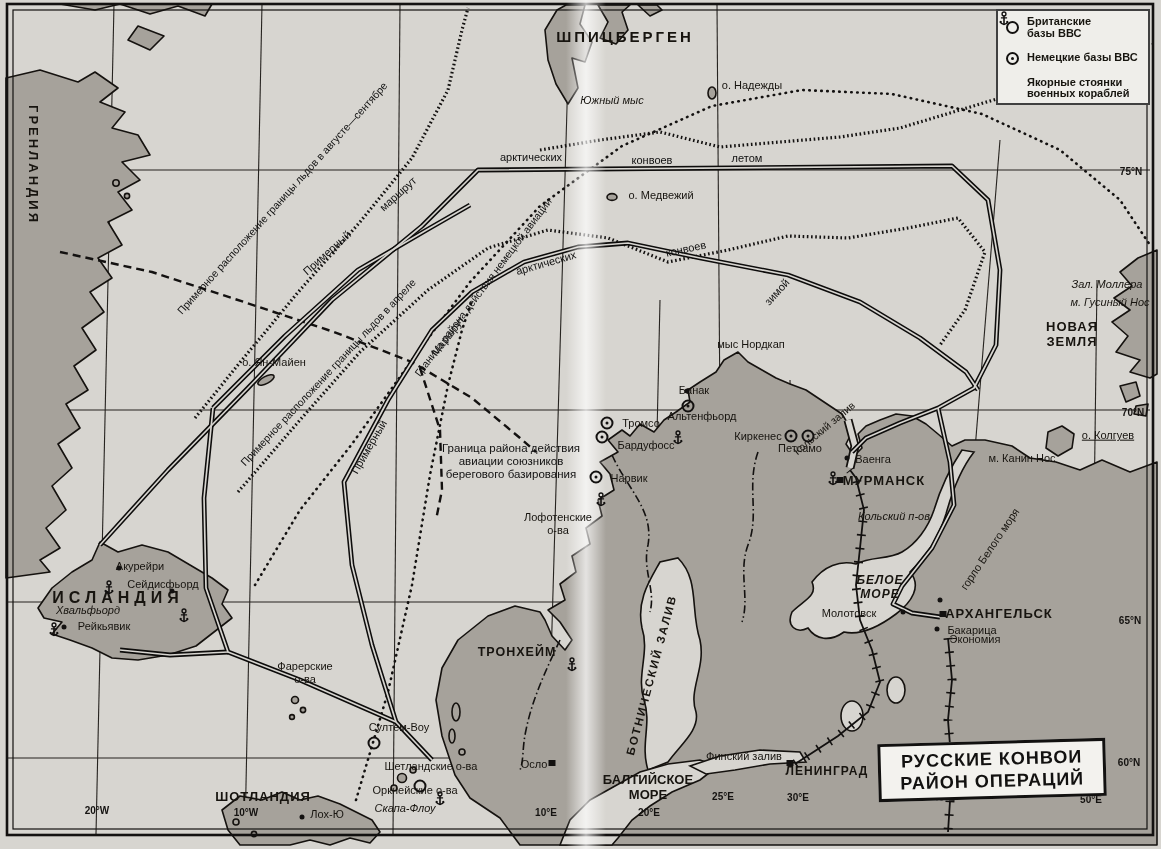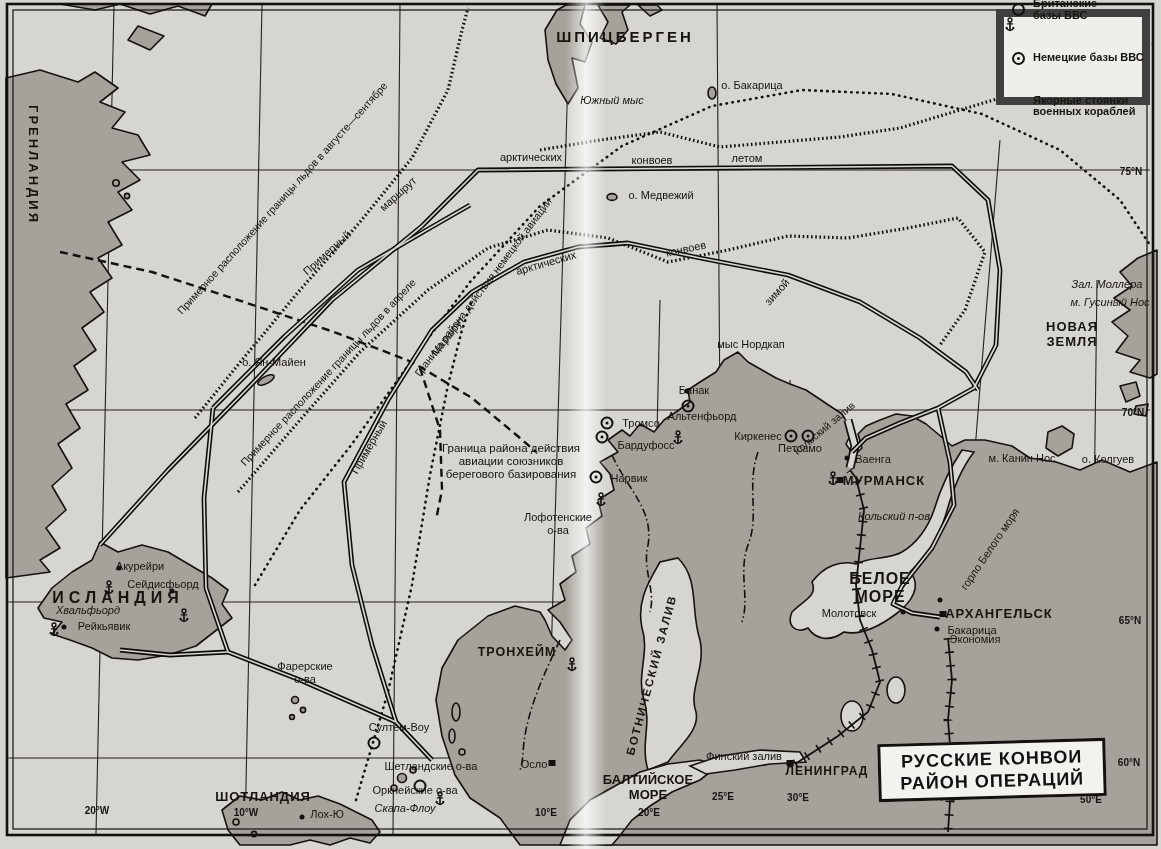--- a/index.html
+++ b/index.html
@@ -19,22 +19,22 @@
   
   .mk{position:absolute;transform:translate(-50%,-50%);pointer-events:none;}
   .mk-dot{width:5px;height:5px;border-radius:50%;background:#131110;}
   .mk-square{width:7px;height:6px;background:#131110;}
   .mk-brit{width:9px;height:9px;border-radius:50%;border:2px solid #131110;background:transparent;}
   .mk-ger{width:9px;height:9px;border-radius:50%;border:2px solid #131110;background:transparent;
           display:flex;align-items:center;justify-content:center;}
   .mk-ger::after{content:"";width:3px;height:3px;border-radius:50%;background:#131110;}
   
   #legend{position:absolute;left:996px;top:9px;width:154px;height:96px;
-          background:#efeeea;border:8px solid #404040;box-sizing:border-box;
-          padding:5px 4px 3px 6px;display:flex;flex-direction:column;justify-content:center;gap:30px;}
+          background:#efeeea;border:2px solid #404040;box-sizing:border-box;
+          padding:5px 4px 3px 6px;display:flex;flex-direction:column;justify-content:space-between;}
   .leg-item{display:flex;align-items:center;gap:7px;}
   .leg-sym{width:16px;flex:0 0 16px;display:flex;justify-content:center;}
   .leg-txt{font-size:11px;font-weight:bold;color:#17150f;line-height:1.05;}
   
   #titlebox{position:absolute;left:878px;top:741px;width:228px;height:58px;
             background:#f3f2ee;border:3px solid #121110;box-sizing:border-box;
             transform:rotate(-1.6deg);display:flex;flex-direction:column;
             align-items:center;justify-content:center;}
   #titlebox div{font-size:18px;font-weight:bold;letter-spacing:1px;color:#121110;line-height:1.25;}
 </style>
@@ -183,21 +183,21 @@
   <rect id="foldband" x="566" y="0" width="40" height="849" fill="url(#foldG)"></rect>
 
 </svg>
 
 <div id="labels">
       <div class="lbl region" style="left: 33px; top: 165px; --r: 90deg; font-size: 13px; letter-spacing: 3px;">ГРЕНЛАНДИЯ</div>
       <div class="lbl region" style="left: 625px; top: 37px; font-size: 15px; letter-spacing: 3px;">ШПИЦБЕРГЕН</div>
       <div class="lbl region" style="left: 118px; top: 598px; font-size: 16px; letter-spacing: 5px;">ИСЛАНДИЯ</div>
       <div class="lbl region" style="left: 1072px; top: 335px; font-size: 13px; letter-spacing: 1px;">НОВАЯ
 ЗЕМЛЯ</div>
-      <div class="lbl region" style="left: 880px; top: 588px; font-size: 16px; letter-spacing: 1px;">БЕЛОЕ
+      <div class="lbl region" style="left: 880px; top: 588px; font-size: 12px; letter-spacing: 1px; font-style: italic;">БЕЛОЕ
 МОРЕ</div>
       <div class="lbl region" style="left: 648px; top: 788px; font-size: 13px;">БАЛТИЙСКОЕ
 МОРЕ</div>
       <div class="lbl region" style="left: 263px; top: 797px; font-size: 13px; letter-spacing: 1px;">ШОТЛАНДИЯ</div>
       <div class="lbl region" style="left: 652px; top: 675px; --r: -75deg; font-size: 11.5px; letter-spacing: 2px;">БОТНИЧЕСКИЙ ЗАЛИВ</div>
       <div class="lbl city-major" style="left: 884px; top: 481px; font-size: 13px;">МУРМАНСК</div>
       <div class="lbl city-major" style="left: 999px; top: 614px; font-size: 13px;">АРХАНГЕЛЬСК</div>
       <div class="lbl city-major" style="left: 827px; top: 772px; font-size: 12px;">ЛЕНИНГРАД</div>
       <div class="lbl city-major" style="left: 517px; top: 652px; font-size: 12.5px;">ТРОНХЕЙМ</div>
       <div class="lbl" style="left: 140px; top: 566px;">Акурейри</div>
@@ -214,24 +214,24 @@
       <div class="lbl" style="left: 873px; top: 459px;">Ваенга</div>
       <div class="lbl" style="left: 629px; top: 478px;">Нарвик</div>
       <div class="lbl" style="left: 558px; top: 524px;">Лофотенские
 о-ва</div>
       <div class="lbl" style="left: 534px; top: 764px;">Осло</div>
       <div class="lbl" style="left: 849px; top: 613px;">Молотовск</div>
       <div class="lbl" style="left: 975px; top: 630px; margin-top: 9px;">Экономия</div>
       <div class="lbl" style="left: 972px; top: 630px;">Бакарица</div>
       <div class="lbl" style="left: 744px; top: 756px;">Финский залив</div>
       <div class="lbl" style="left: 1022px; top: 458px;">м. Канин Нос</div>
-      <div class="lbl" style="left: 1108px; top: 459px;">о. Колгуев</div>
+      <div class="lbl" style="left: 1108px; top: 435px; text-decoration: underline;">о. Колгуев</div>
       <div class="lbl italic" style="left: 1083px; top: 284px; margin-left: 24px;">Зал. Моллера</div>
       <div class="lbl italic" style="left: 1073px; top: 302px; margin-left: 37px;">м. Гусиный Нос</div>
-      <div class="lbl" style="left: 752px; top: 85px;">о. Бакарица</div>
+      <div class="lbl" style="left: 752px; top: 85px;">о. Надежды</div>
       <div class="lbl italic" style="left: 612px; top: 100px;">Южный мыс</div>
       <div class="lbl" style="left: 661px; top: 195px;">о. Медвежий</div>
       <div class="lbl" style="left: 274px; top: 362px;">о. Ян-Майен</div>
       <div class="lbl" style="left: 824px; top: 428px; --r: -40deg; font-size: 10.5px;">Кольский залив</div>
       <div class="lbl italic" style="left: 894px; top: 516px;">Кольский п-ов</div>
       <div class="lbl" style="left: 990px; top: 549px; --r: -56deg;">горло Белого моря</div>
       <div class="lbl" style="left: 305px; top: 673px;">Фарерские
 о-ва</div>
       <div class="lbl" style="left: 399px; top: 727px;">Султем-Воу</div>
       <div class="lbl" style="left: 431px; top: 766px;">Шетландские о-ва</div>

